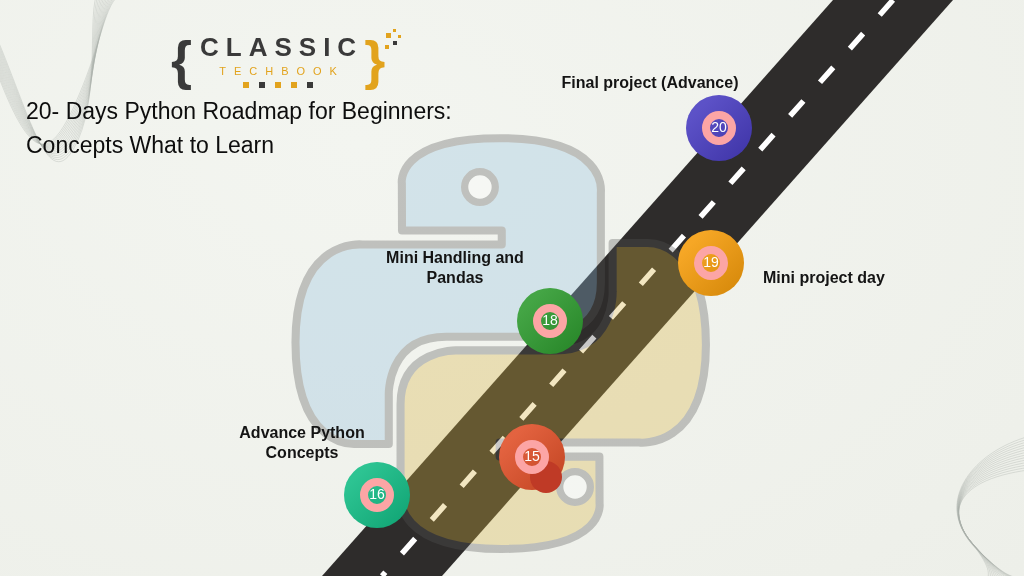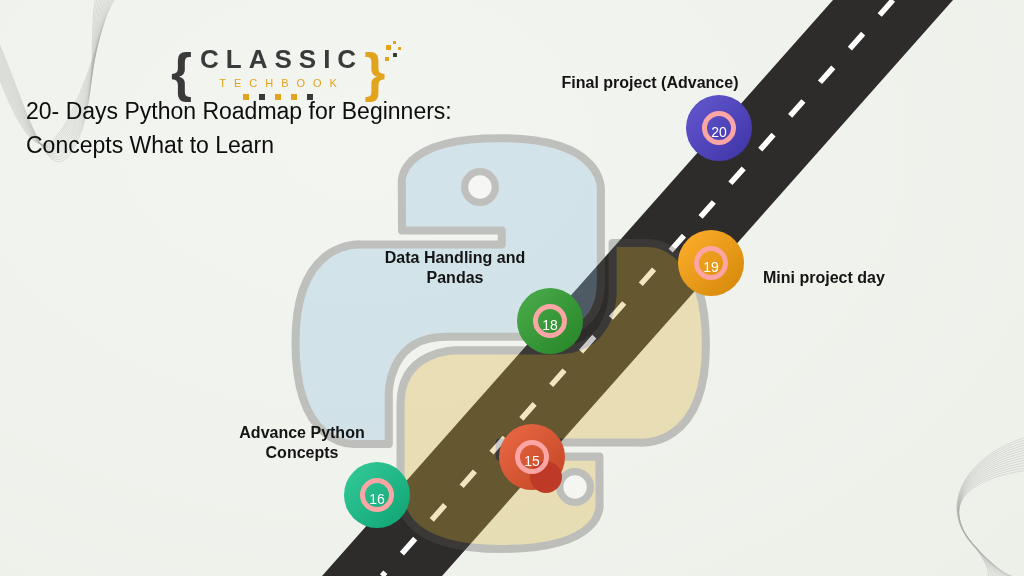--- a/index.html
+++ b/index.html
@@ -12,21 +12,21 @@
   .orn{stroke:#a9afaa;stroke-width:0.7;fill:none;opacity:0.5;}
   .dashline{stroke-width:5.5;stroke-dasharray:20 25;fill:none;}
   .py-stroke{stroke:#565656;stroke-width:5;stroke-linejoin:round;}
   .py-eye{fill:#ffffff;stroke:#565656;stroke-width:4.5;}
 
   
   .brand{position:absolute;left:171px;top:28px;display:flex;align-items:center;}
   .brace{font-size:54px;font-weight:700;line-height:58px;}
   .brace-left{color:#3a3a3a;}
   .brace-right{color:#e2a31d;position:relative;}
-  .brand-mid{display:flex;flex-direction:column;align-items:center;margin:16px 1px;}
+  .brand-mid{display:flex;flex-direction:column;align-items:center;margin:4px 1px;}
   .brand-name{font-size:26px;font-weight:700;letter-spacing:7px;color:#3a3a3a;text-indent:7px;}
   .brand-sub{font-size:11px;font-weight:400;letter-spacing:8px;color:#e2a31d;margin-top:2px;text-indent:8px;}
   .brand-squares{display:flex;gap:10px;margin-top:5px;}
   .brand-squares i{width:6px;height:6px;display:block;}
   .sq-gold{background:#e2a31d;}
   .sq-dark{background:#3a3a3a;}
   .brace-pixels i{position:absolute;display:block;background:#e2a31d;}
   .brace-pixels i.px1{width:5px;height:5px;right:-6px;top:2px;}
   .brace-pixels i.px2{width:4px;height:4px;right:-12px;top:10px;background:#3a3a3a;}
   .brace-pixels i.px3{width:4px;height:4px;right:-4px;top:14px;}
@@ -37,22 +37,22 @@
   .title{position:absolute;left:26px;top:94px;width:504px;
          font-size:23px;line-height:34px;font-weight:400;color:#0d0d0d;}
 
   
   .milestone-label{position:absolute;font-size:16px;font-weight:700;color:#141414;line-height:20px;}
   .lbl-center{text-align:center;}
   .circle{position:absolute;width:66px;height:66px;border-radius:50%;
           display:flex;align-items:center;justify-content:center;}
   .circle::after{content:"";position:absolute;inset:0;border-radius:50%;z-index:0;
           background:linear-gradient(135deg, rgba(255,255,255,0.10) 20%, rgba(0,0,0,0.12) 90%);}
-  .ring{box-sizing:border-box;width:34px;height:34px;border:5px solid #fca5a5;border-radius:50%;
-        display:flex;align-items:flex-end;justify-content:center;position:relative;z-index:2;}
+  .ring{box-sizing:border-box;width:34px;height:34px;border:8px solid #fca5a5;border-radius:50%;
+        display:flex;align-items:flex-start;justify-content:center;position:relative;z-index:2;}
   .day{font-size:14px;font-weight:400;color:#ffffff;}
   .blob{position:absolute;width:32px;height:32px;border-radius:50%;left:31px;top:37px;z-index:1;}
 </style>
 </head>
 <body>
 
 <div class="stage">
 
   <svg class="scene" width="1024" height="576" viewBox="0 0 1024 576">
 
@@ -142,21 +142,21 @@
     </span>
   </div>
 
   <div class="circle" style="left: 499px; top: 424px; background: rgb(224, 81, 42);">
     <span class="blob" style="background: rgb(191, 58, 38);"></span>
     <span class="ring">
       <span class="day">15</span>
     </span>
   </div>
 
-  <div class="milestone-label lbl-center" style="left:380px;top:248px;width:150px;">Data Handling and Pandas</div>
+  <div class="milestone-label lbl-center" style="left:380px;top:248px;width:150px;">Mini Handling and Pandas</div>
   <div class="circle" style="left: 517px; top: 288px; background: rgb(47, 155, 48);">
     <span class="ring">
       <span class="day">18</span>
     </span>
   </div>
 
   <div class="milestone-label" style="left:763px;top:268px;white-space:nowrap;">Mini project day</div>
   <div class="circle" style="left: 678px; top: 230px; background: rgb(245, 157, 13);">
     <span class="ring">
       <span class="day">19</span>

